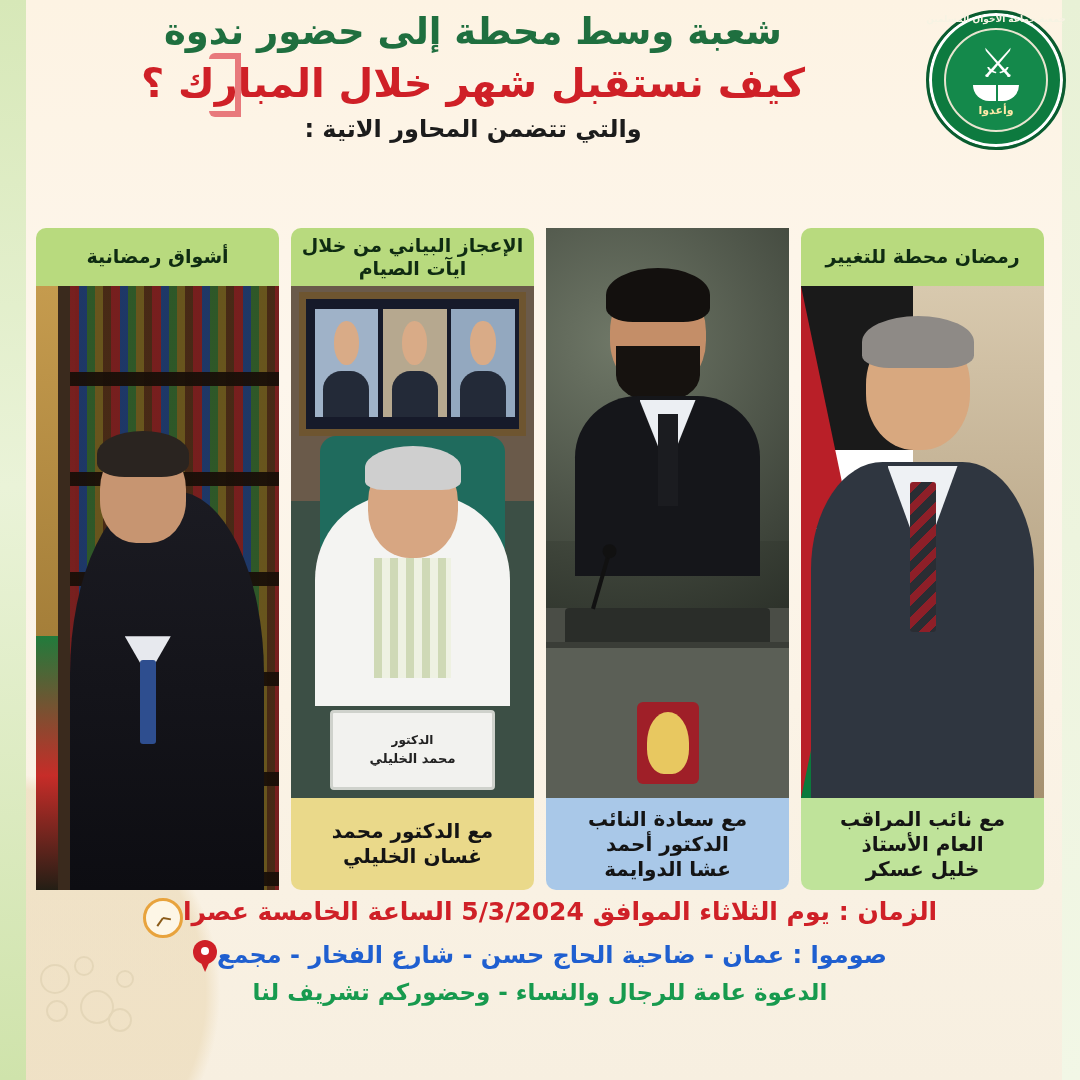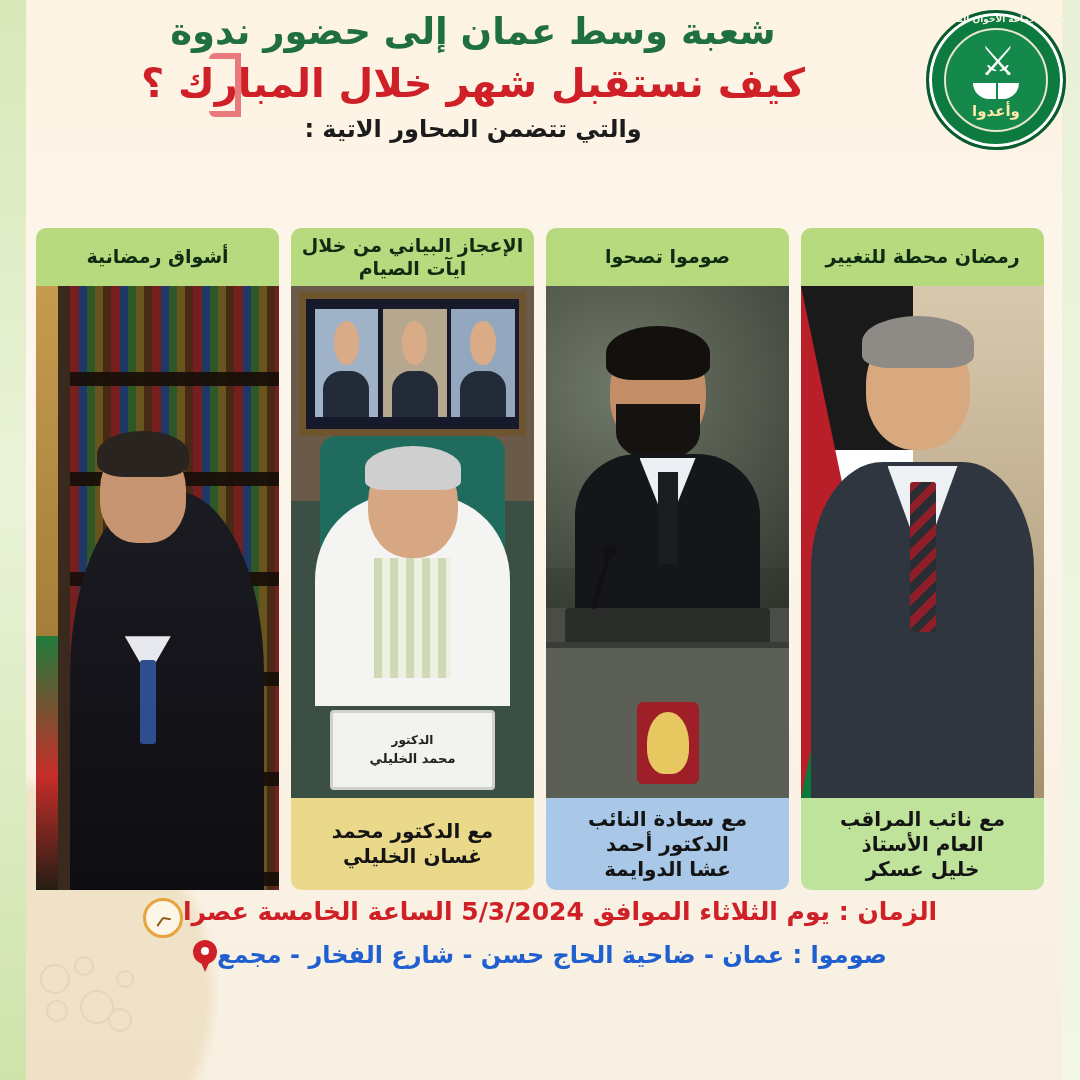--- a/index.html
+++ b/index.html
@@ -46,21 +46,21 @@
   }
   .logo .swords{
     color:#fff;font-size:40px;line-height:1;letter-spacing:-4px;
   }
   .logo .book{
     width:46px;height:16px;background:#fff;border-radius:0 0 22px 22px;
     margin-top:2px;position:relative;
   }
   .logo .book:after{content:"";position:absolute;left:50%;top:0;width:2px;height:16px;background:#14894b;}
   .logo .mini{
-    color:#ffe9a8;font-size:15px;margin-top:3px;font-weight:bold;
+    color:#ffe9a8;font-size:11px;margin-top:3px;font-weight:bold;
   }
   .logo .arc{
     position:absolute;top:4px;left:0;right:0;text-align:center;
     font-size:9px;color:#f6f3e3;font-weight:bold;
   }
   .title-block{
     position:absolute;top:8px;right:170px;left:10px;text-align:center;
   }
   .t1{
     font-size:37px;line-height:1.28;font-weight:bold;color:#1f6f3f;
@@ -229,21 +229,21 @@
       <div class="ring"></div>
       <div class="arc">جمعية جماعة الاخوان المسلمين</div>
       <div class="inner">
         <div class="swords">⚔</div>
         <div class="book"></div>
         <div class="mini">وأعدوا</div>
       </div>
     </div>
 
     <div class="title-block">
-      <div class="t1">شعبة وسط عمان إلى حضور ندوة</div>
+      <div class="t1">شعبة وسط محطة إلى حضور ندوة</div>
       <div class="t2-wrap">
         <span class="bracket"></span>
         <div class="t2">كيف نستقبل شهر خلال المبارك ؟</div>
       </div>
       <div class="t3">والتي تتضمن  المحاور الاتية :</div>
     </div>
   </div>
 
   <div class="cards">
 
@@ -286,21 +286,20 @@
           <div class="hair"></div>
         <div class="plate">
           <span>الدكتور</span>
           <span class="l2">محمد الخليلي</span>
         </div>
       </div>
       <div class="card-bottom" style="background:#ead98a">مع الدكتور محمد<br>غسان الخليلي</div>
     </div>
 
     <div class="card">
-      <div class="card-top" style="background:#b8da7e">صوموا تصحوا</div>
       <div class="card-photo ph3">
         <div class="bgdark"></div>
         <div class="head"></div>
           <div class="hair"></div>
           <div class="beard"></div>
         <div class="suit"></div>
           <div class="shirt"></div>
           <div class="tie"></div>
         <div class="desk"></div>
           <div class="monitor"></div>
@@ -341,20 +340,21 @@
     <div class="frow">
       <div class="icon-pin">
           <span class="pin-tail"></span>
         </div>
       <div class="fline2">
         <span>صوموا :</span>
         <span>عمان - ضاحية الحاج حسن - شارع الفخار - مجمع</span>
       </div>
     </div>
 
+    <div class="fline3">الدعوة عامة للرجال والنساء - وحضوركم تشريف لنا</div>
 
     <div class="dots">
       <i style="left:4px;top:10px;width:26px;height:26px;"></i>
       <i style="left:38px;top:2px;width:16px;height:16px;"></i>
       <i style="left:10px;top:46px;width:18px;height:18px;"></i>
       <i style="left:44px;top:36px;width:30px;height:30px;"></i>
       <i style="left:80px;top:16px;width:14px;height:14px;"></i>
       <i style="left:72px;top:54px;width:20px;height:20px;"></i>
     </div>
   </div>

